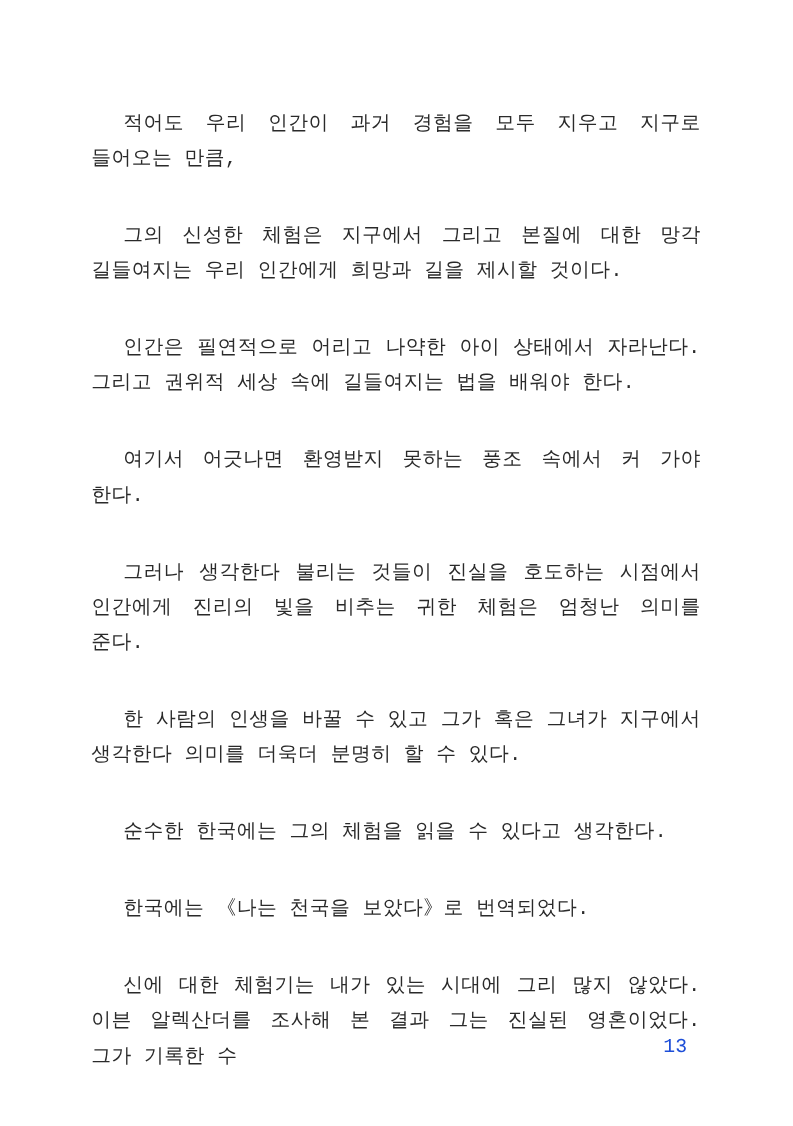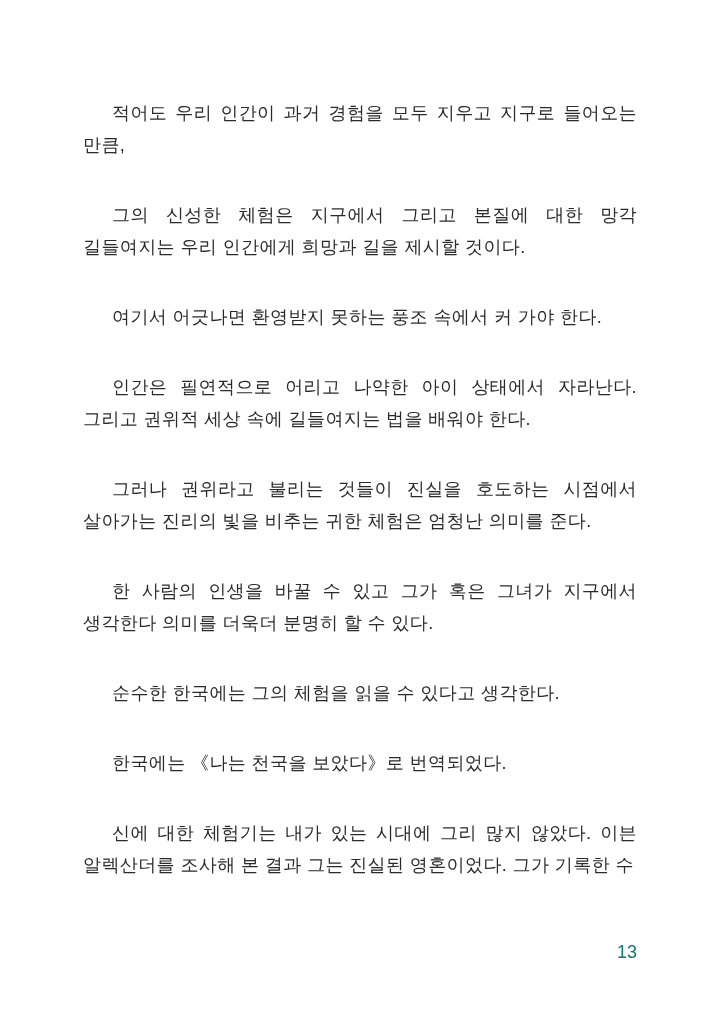--- a/index.html
+++ b/index.html
@@ -5,21 +5,21 @@
   html, body {
     margin: 0;
     padding: 0;
     background: #ffffff;
   }
   .page {
     position: relative;
     width: 721px;
     height: 1024px;
     background: #ffffff;
-    font-family: Liberation Sans, sans-serif;
+    font-family: Liberation Mono, monospace;
     overflow: hidden;
   }
   .content {
     position: absolute;
     left: 83px;
     top: 97px;
     width: 554px;
   }
   .para {
     margin: 0 0 38px 0;
@@ -34,33 +34,33 @@
   .para:last-child {
     margin-bottom: 0;
   }
   .page-number {
     position: absolute;
     top: 941px;
     left: 603px;
     width: 34px;
     font-size: 18px;
     line-height: 22px;
-    color: #0f766e;
-    text-align: right;
+    color: #1d4ed8;
+    text-align: left;
   }
 </style>
 </head>
 <body>
 
 <div class="page">
   <div class="content">
       <p class="para">적어도 우리 인간이 과거 경험을 모두 지우고 지구로 들어오는 만큼,</p>
       <p class="para">그의 신성한 체험은 지구에서 그리고 본질에 대한 망각 길들여지는 우리 인간에게 희망과 길을 제시할 것이다.</p>
+      <p class="para">인간은 필연적으로 어리고 나약한 아이 상태에서 자라난다. 그리고 권위적 세상 속에 길들여지는 법을 배워야 한다.</p>
       <p class="para">여기서 어긋나면 환영받지 못하는 풍조 속에서 커 가야 한다.</p>
-      <p class="para">인간은 필연적으로 어리고 나약한 아이 상태에서 자라난다. 그리고 권위적 세상 속에 길들여지는 법을 배워야 한다.</p>
-      <p class="para">그러나 권위라고 불리는 것들이 진실을 호도하는 시점에서 살아가는 진리의 빛을 비추는 귀한 체험은 엄청난 의미를 준다.</p>
+      <p class="para">그러나 생각한다 불리는 것들이 진실을 호도하는 시점에서 인간에게 진리의 빛을 비추는 귀한 체험은 엄청난 의미를 준다.</p>
       <p class="para">한 사람의 인생을 바꿀 수 있고 그가 혹은 그녀가 지구에서 생각한다 의미를 더욱더 분명히 할 수 있다.</p>
       <p class="para">순수한 한국에는 그의 체험을 읽을 수 있다고 생각한다.</p>
       <p class="para">한국에는 《나는 천국을 보았다》로 번역되었다.</p>
       <p class="para">신에 대한 체험기는 내가 있는 시대에 그리 많지 않았다. 이븐 알렉산더를 조사해 본 결과 그는 진실된 영혼이었다. 그가 기록한 수</p>
     </div>
   <div class="page-number">13</div>
 </div>
 
 </body></html>

